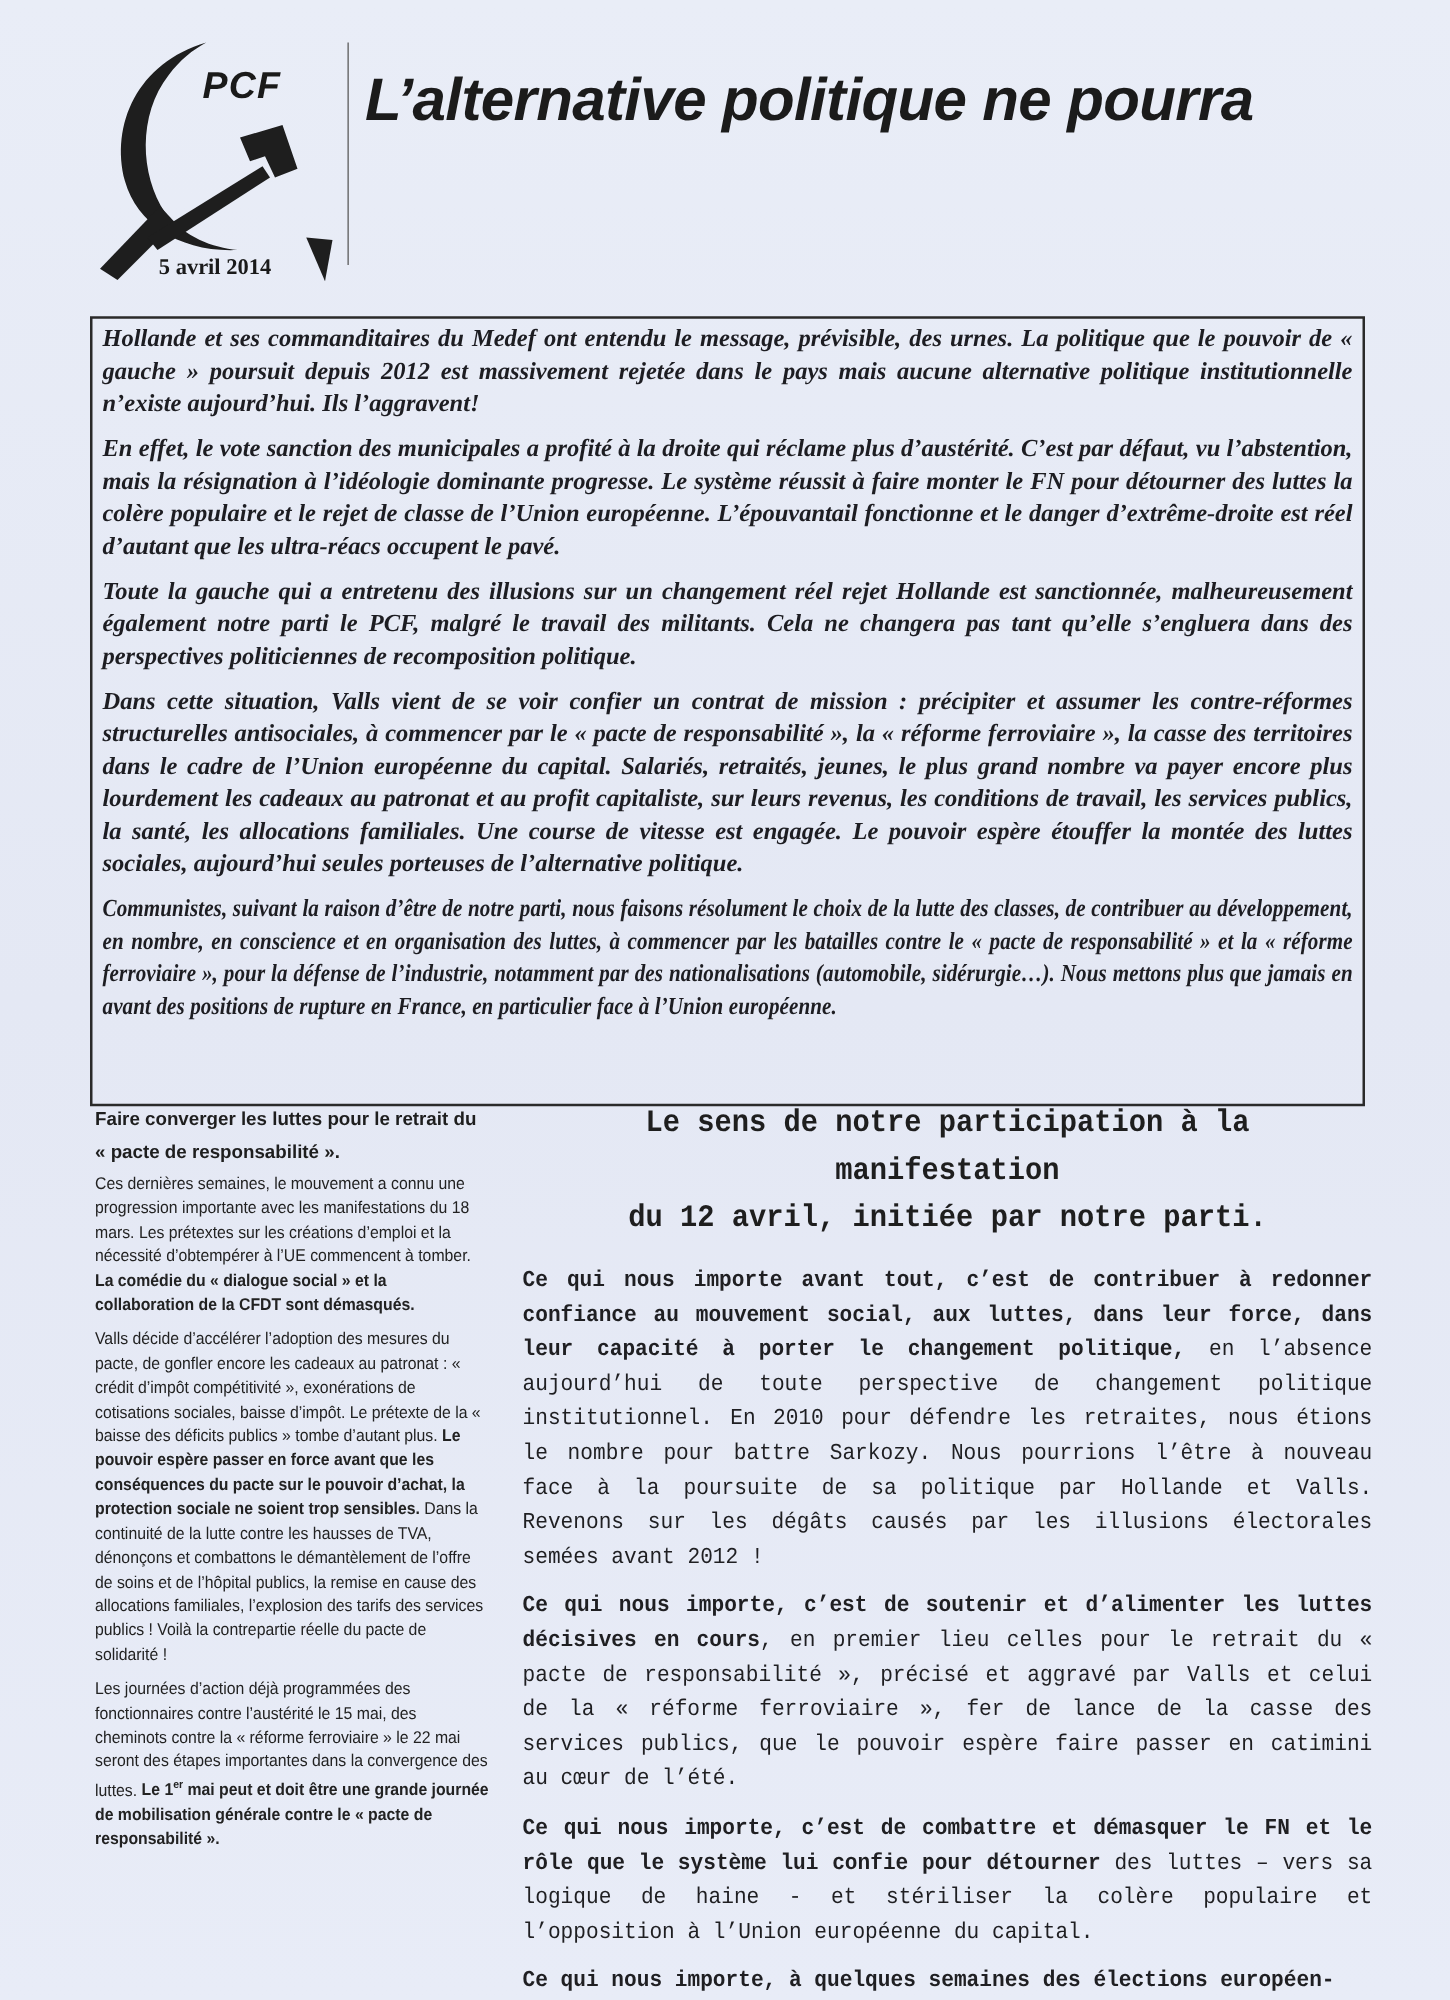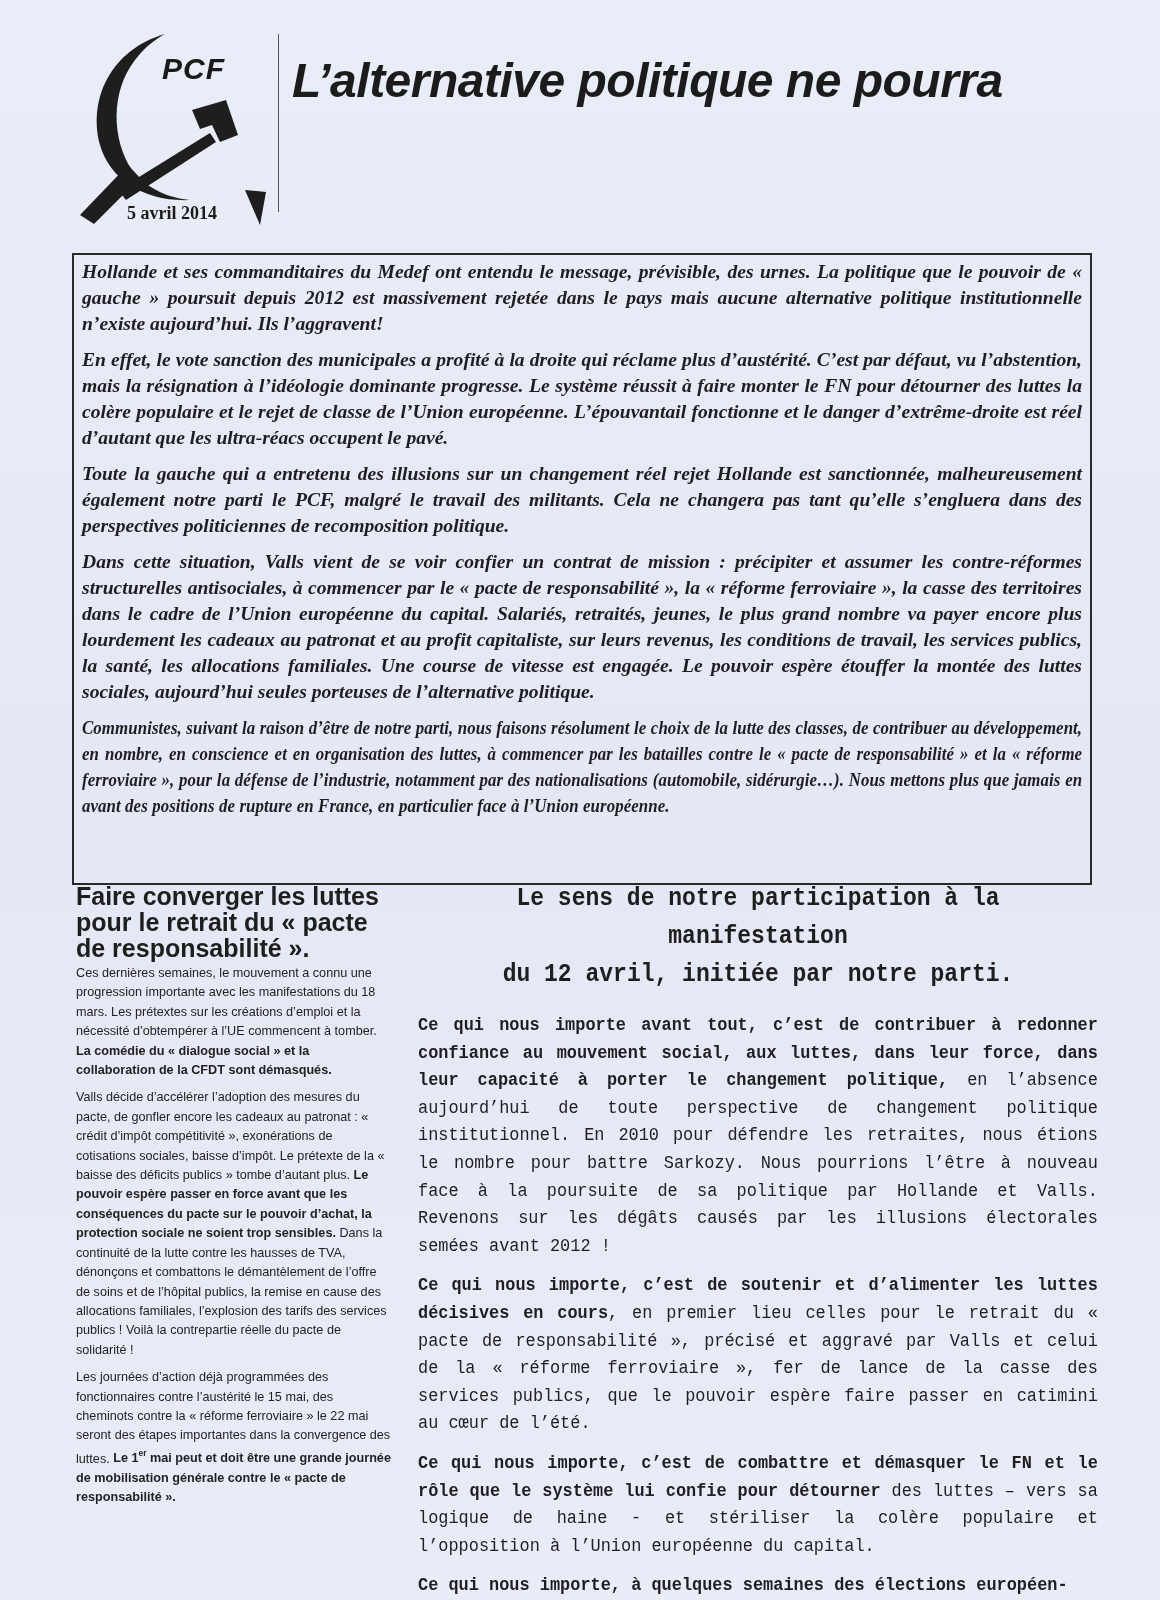--- a/index.html
+++ b/index.html
@@ -48,21 +48,21 @@
     font-size: 19.6px; transform: scaleX(0.86); transform-origin: left top;
     width: 116.3%; letter-spacing: 0.1px;
   }
 
   
   .left-col {
     position: absolute; left: 76px; top: 883px; width: 316px;
     font-family: "Liberation Sans", sans-serif; color: #222;
   }
   .left-col h2 {
-    margin: 0 0 2px 0; font-size: 25px; line-height: 26px; font-weight: bold; color: #1e1e1e;
+    margin: 0 0 2px 0; font-size: 15px; line-height: 26px; font-weight: bold; color: #1e1e1e;
   }
   .left-col p {
     margin: 0 0 8px 0; font-size: 13.6px; line-height: 19.4px;
     transform: scaleX(0.93); transform-origin: left top; width: 107.5%;
   }
   .left-col b { font-weight: bold; }
   .left-col sup { font-size: 9px; }
 
   
   .right-col {

